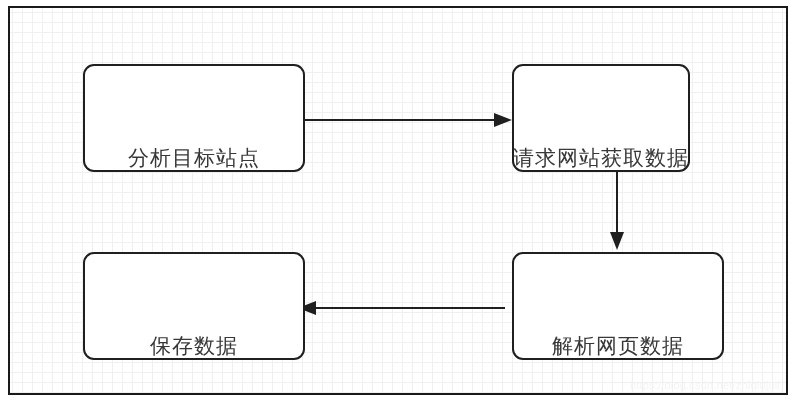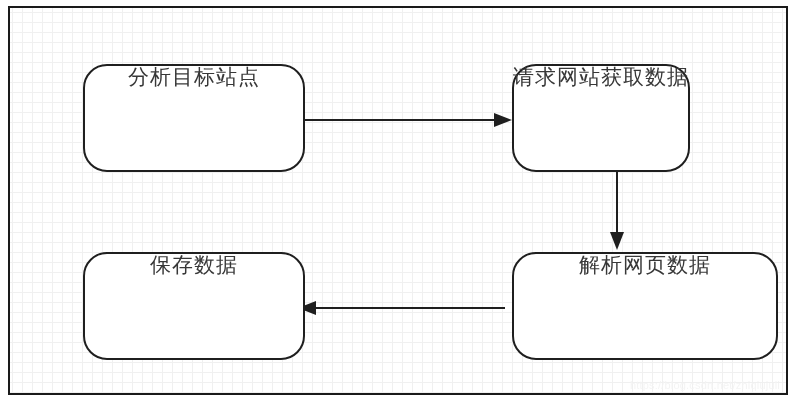--- a/index.html
+++ b/index.html
@@ -42,38 +42,39 @@
       50px 50px;
     background-position: 2px 4px, 2px 4px, 2px 4px, 2px 4px;
     overflow: hidden;
   }
 
   
   .node {
     position: absolute;
     box-sizing: border-box;
     border: 2px solid #1f1f1f;
-    border-radius: 24px;
+    border-radius: 11px;
     background: #ffffff;
     display: flex;
-    align-items: flex-start;
+    align-items: flex-end;
     justify-content: center;
+    font-family: Liberation Mono, monospace;
   }
   .node-label {
     font-size: 21px;
     line-height: 1;
     color: #383838;
     letter-spacing: 1px;
     white-space: nowrap;
     user-select: none;
   }
 
   #node-analyze   { left: 73px;  top: 56px;  width: 222px; height: 108px; }
   #node-request   { left: 502px; top: 56px;  width: 178px; height: 108px; }
-  #node-parse     { left: 502px; top: 244px; width: 266px; height: 108px; }
+  #node-parse     { left: 502px; top: 244px; width: 212px; height: 108px; }
   #node-save      { left: 73px;  top: 244px; width: 222px; height: 108px; }
 
   
   #connectors {
     position: absolute;
     left: 0;
     top: 0;
     width: 780px;
     height: 389px;
     pointer-events: none;

